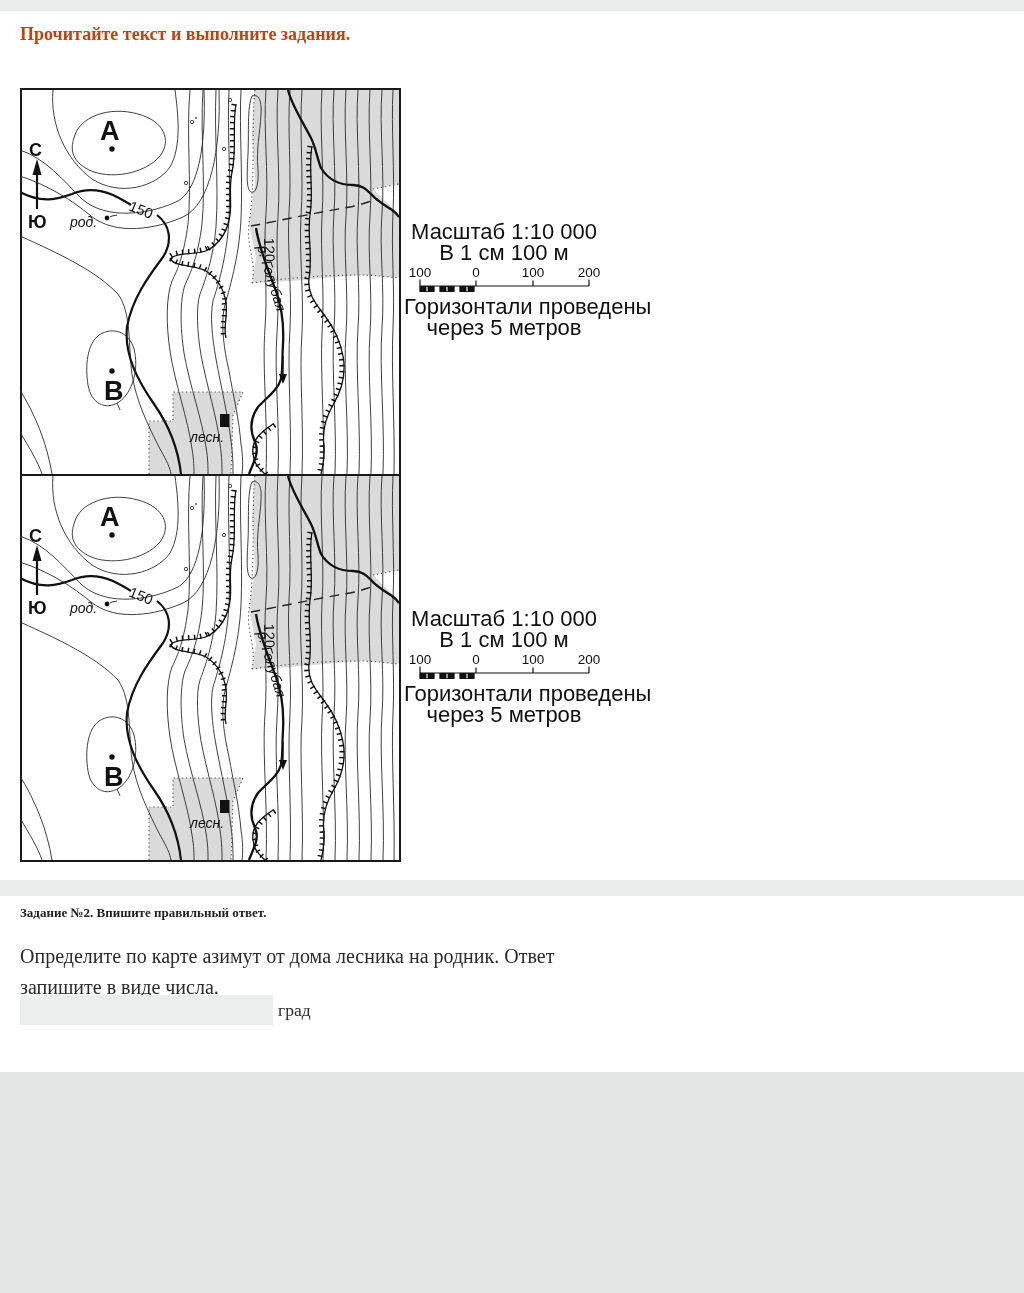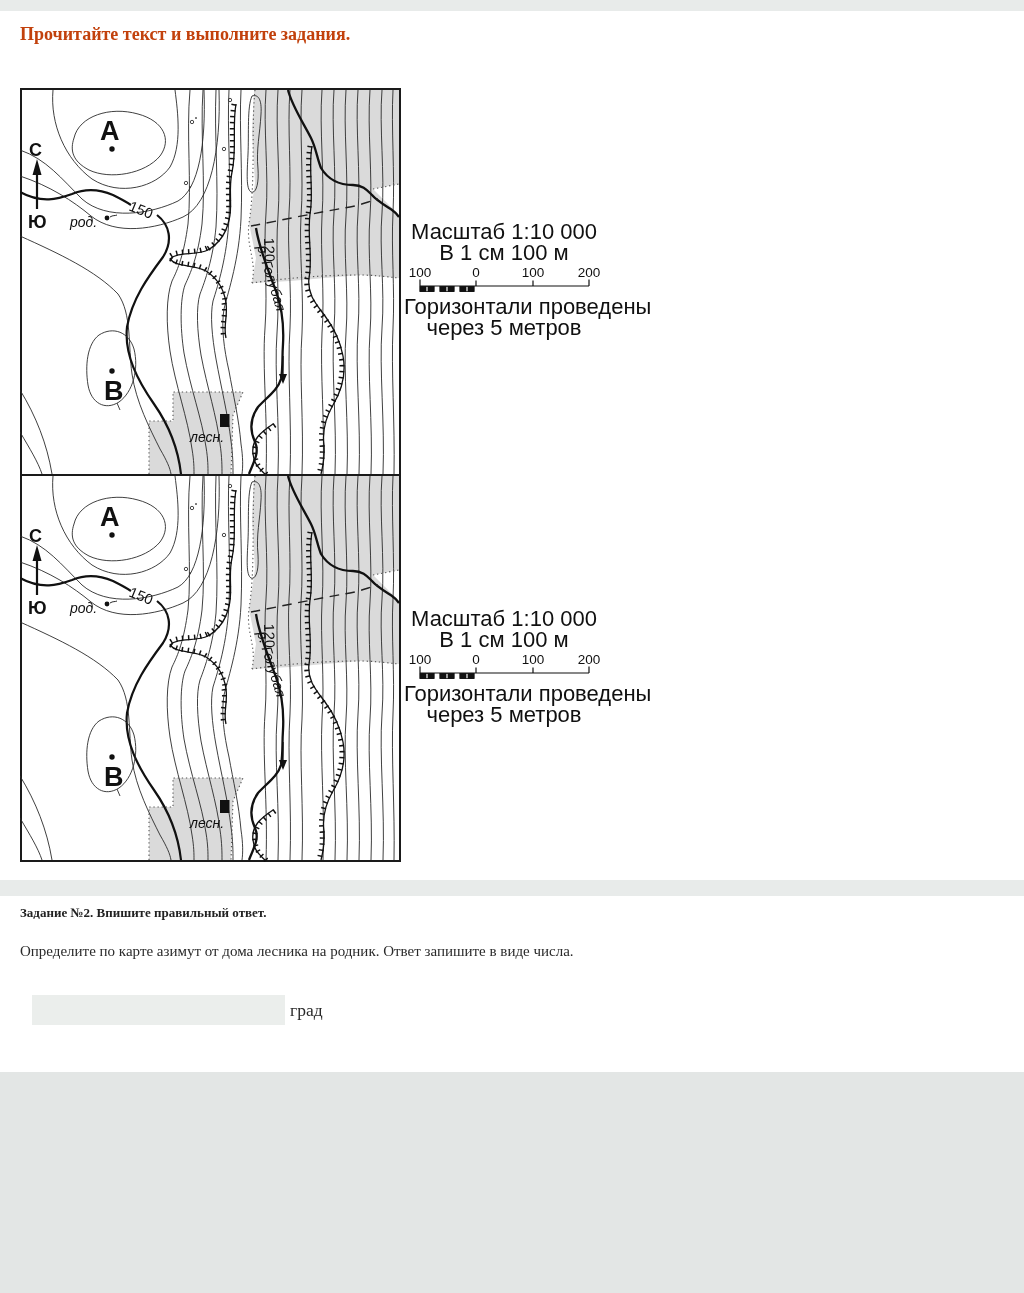--- a/index.html
+++ b/index.html
@@ -11,23 +11,23 @@
   .map1{top:88px;}
   .map2{top:474px;}
   .scale-block{position:absolute;left:404px;width:200px;text-align:center;
                font-family:"Liberation Sans",sans-serif;color:#101010;}
   .scale1{top:221px;}
   .scale2{top:608px;}
   .sb-line{font-size:22px;line-height:21px;white-space:nowrap;}
   .sb-bar{margin:3px auto 3px;display:block;}
   .divider{position:absolute;left:0;top:880px;width:100%;height:16px;background:#e8ebea;}
   .task-title{position:absolute;left:20px;top:905px;font-weight:bold;font-size:13px;color:#222;}
-  .task-question{position:absolute;left:20px;top:941px;width:590px;font-size:15px;
-                 line-height:20px;color:#2a2a2a;}
-  .answer-row{position:absolute;left:32px;top:995px;display:flex;align-items:center;}
+  .task-question{position:absolute;left:20px;top:941px;width:590px;font-size:20px;
+                 line-height:31px;color:#2a2a2a;}
+  .answer-row{position:absolute;left:20px;top:995px;display:flex;align-items:center;}
   .answer-input{width:253px;height:30px;background:#ebeeec;border:none;outline:none;
                 font-family:"Liberation Sans",sans-serif;font-size:16px;padding:0 6px;
                 box-sizing:border-box;border-radius:0;}
   .unit{font-size:17.5px;color:#2a2a2a;margin-left:5px;}
   .footer-strip{position:absolute;left:0;top:1072px;width:100%;height:221px;background:#e3e6e5;}
 
   
   .frame{fill:#ffffff;stroke:#1a1a1a;stroke-width:2;}
   .forest{fill:#dadada;}
   .ct{fill:none;stroke:#2a2a2a;stroke-width:0.9;}

